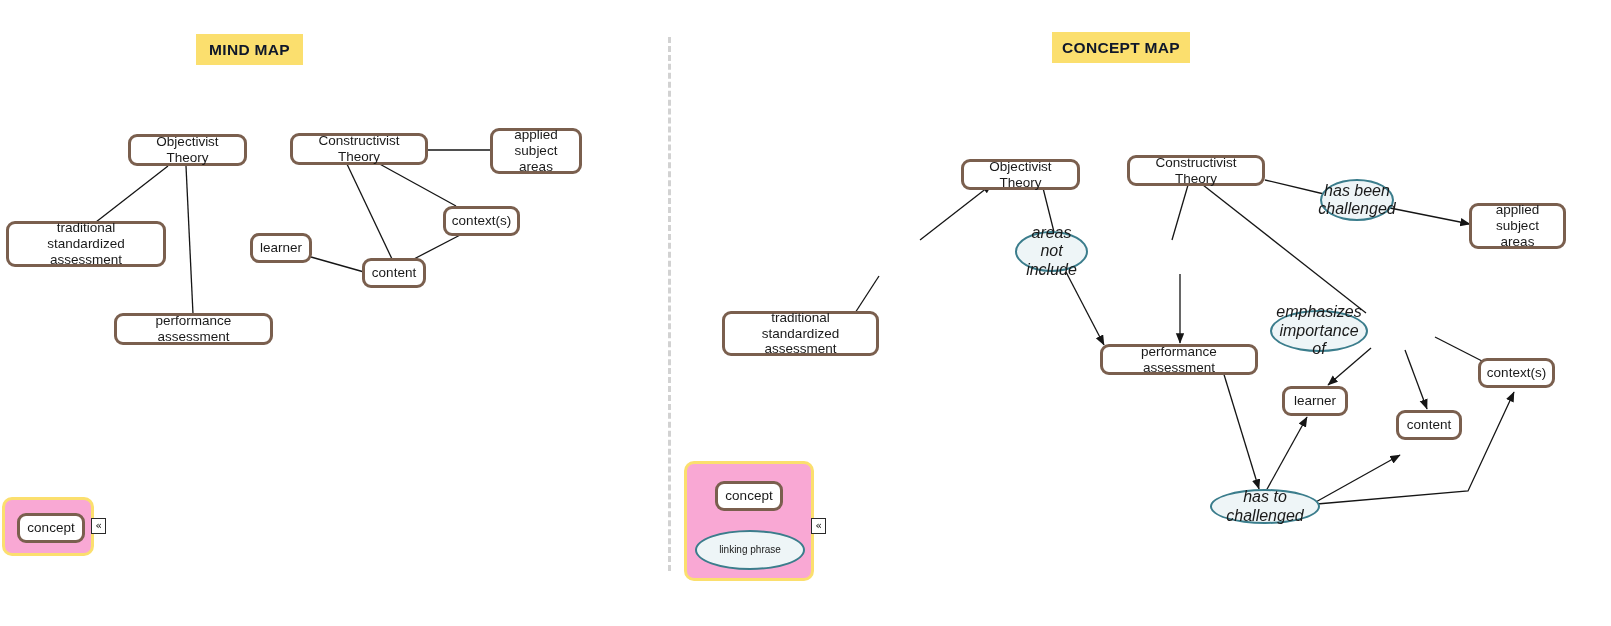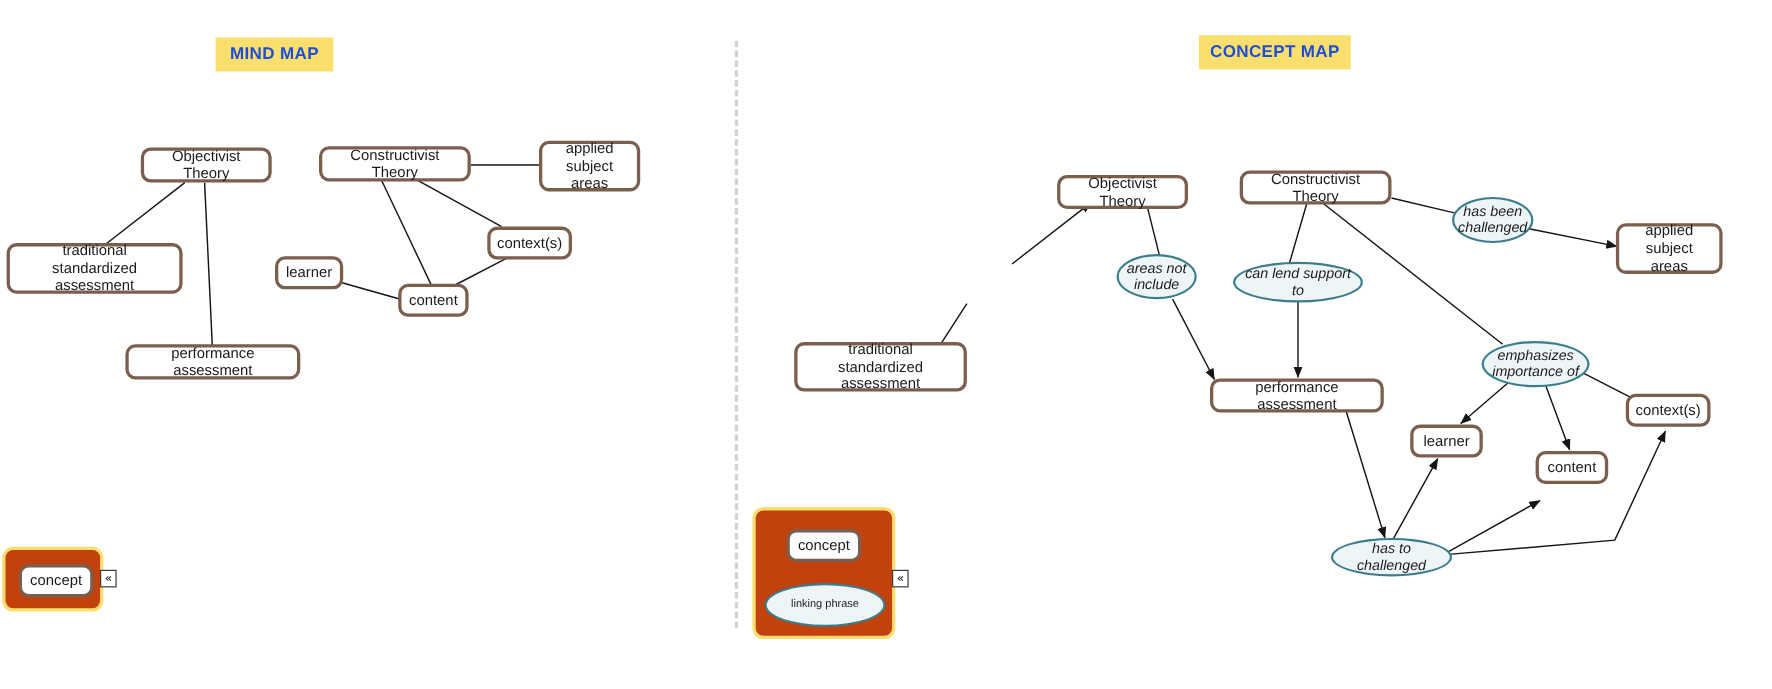--- a/index.html
+++ b/index.html
@@ -15,31 +15,31 @@
   #stage {
     position: relative;
     width: 1611px;
     height: 626px;
     background: #ffffff;
     overflow: hidden;
   }
   .banner {
     position: absolute;
     background: #fbdf6e;
-    color: #1d4ed8;
+    color: #0f172a;
     font-weight: bold;
     font-size: 15.5px;
     letter-spacing: 0.3px;
     display: flex;
     align-items: center;
     justify-content: center;
     white-space: nowrap;
   }
   #banner-mind  { left: 196px; top: 34px; width: 107px; height: 31px; }
-  #banner-concept { left: 1052px; top: 32px; width: 138px; height: 31px; margin-left: 38px; }
+  #banner-concept { left: 1052px; top: 32px; width: 138px; height: 31px; }
 
   .divider {
     position: absolute;
     left: 668px;
     top: 37px;
     width: 0;
     height: 534px;
     border-left: 3px dashed #d2d2d2;
   }
 
@@ -72,32 +72,32 @@
     position: absolute;
     box-sizing: border-box;
     background: #eef5f7;
     border: 2.5px solid #3b7d8c;
     border-radius: 50%;
     display: flex;
     align-items: center;
     justify-content: center;
     text-align: center;
     font-style: italic;
-    font-size: 13px;
+    font-size: 16px;
     line-height: 1.15;
     color: #1a1a1a;
     padding: 2px 4px;
   }
 
   .legend {
     position: absolute;
     box-sizing: border-box;
     border: 3px solid #fbdf6e;
     border-radius: 10px;
-    background: #c2410c;
+    background: #f9a8d4;
   }
   #legend-mind { left: 2px; top: 497px; width: 92px; height: 59px; }
   #legend-concept { left: 684px; top: 461px; width: 130px; height: 120px; }
 
   .legend .node, .legend .phrase { position: absolute; }
 
   .collapse-handle {
     position: absolute;
     box-sizing: border-box;
     width: 15px;
@@ -195,25 +195,24 @@
 
   <div class="node" style="left:1282px; top:386px; width:66px; height:30px;">learner</div>
 
   <div class="node" style="left:1396px; top:410px; width:66px; height:30px;">content</div>
 
   <div class="node" style="left:1478px; top:358px; width:77px; height:30px;">context(s)</div>
 
 
   <div class="phrase" style="left:1015px; top:231px; width:73px; height:41px;">areas not include</div>
 
-  <div class="phrase" style="left:1121px; top:238px; width:118px; height:37px;">can lend support to</div>
 
   <div class="phrase" style="left:1320px; top:179px; width:74px; height:42px;">has been challenged</div>
 
-  <div class="phrase" style="left:1347px; top:310px; width:98px; height:42px;">emphasizes importance of</div>
+  <div class="phrase" style="left:1270px; top:310px; width:98px; height:42px;">emphasizes importance of</div>
 
   <div class="phrase" style="left:1210px; top:489px; width:110px; height:35px;">has to challenged</div>
 
   <div class="legend" id="legend-mind">
     <div class="node" style="left:12px; top:13px; width:68px; height:30px;">concept</div>
   </div>
   <div class="collapse-handle" id="handle-mind">«</div>
 
   <div class="legend" id="legend-concept">
     <div class="node" style="left:28px; top:17px; width:68px; height:30px;">concept</div>

